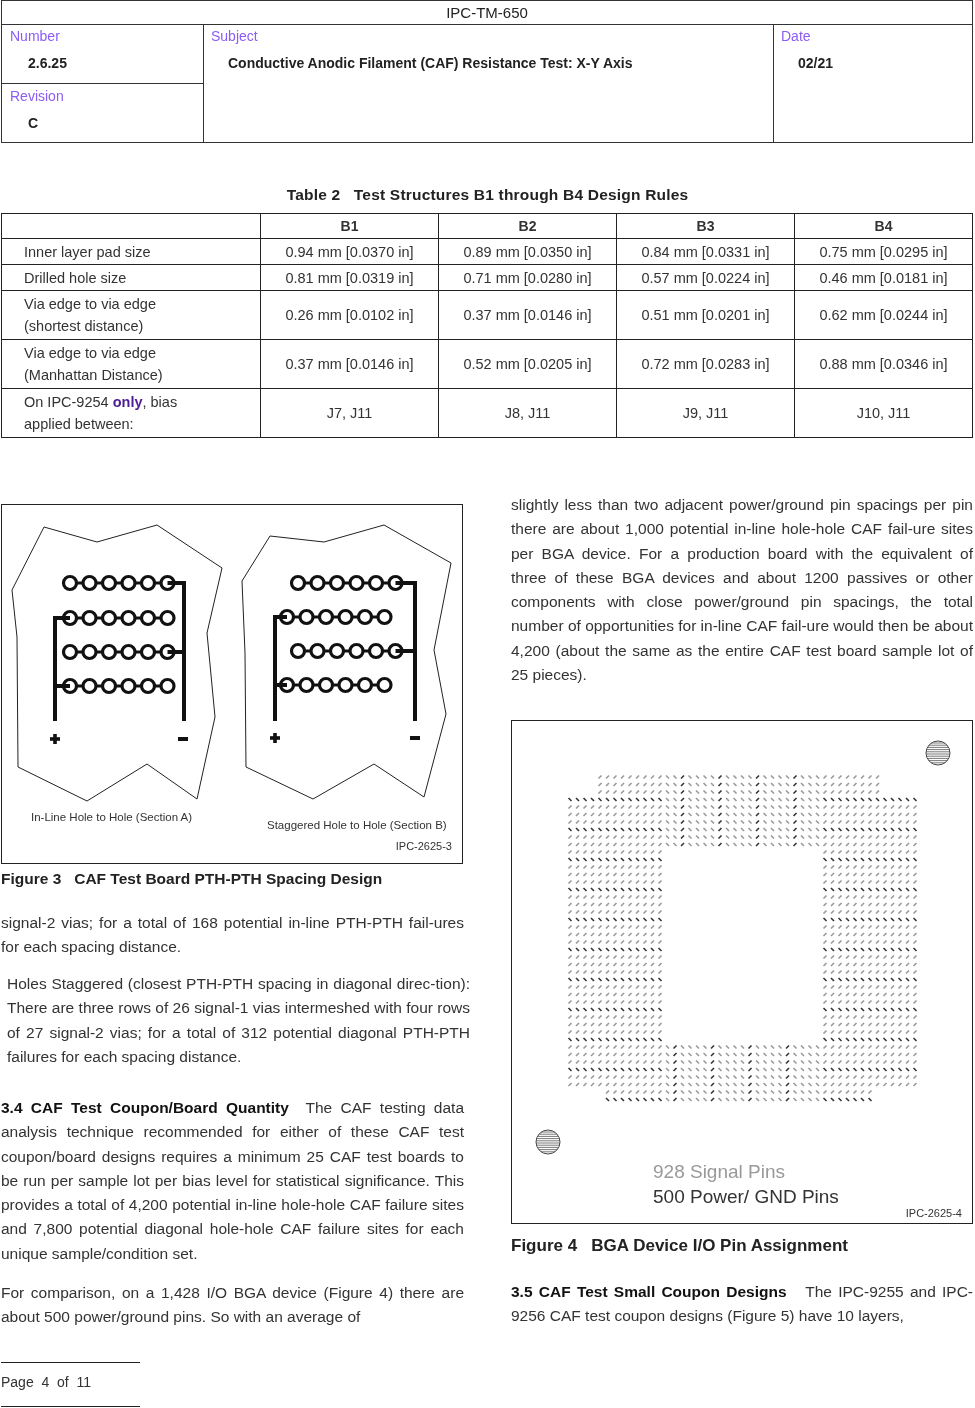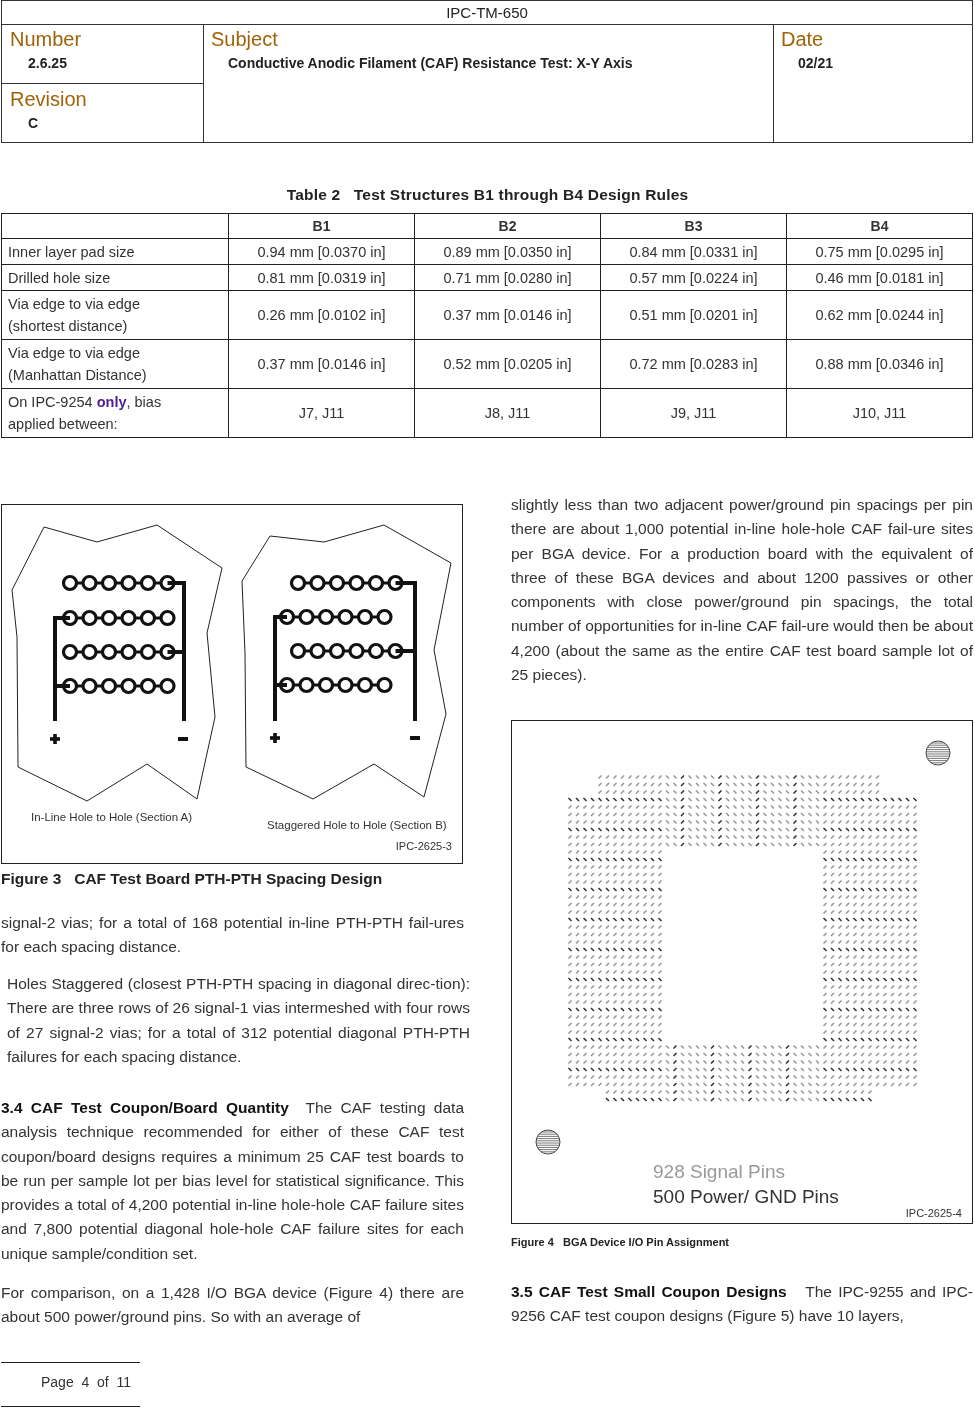--- a/index.html
+++ b/index.html
@@ -8,28 +8,28 @@
   .abs { position:absolute; }
 
   
   .hdr { left:1px; top:0; width:972px; height:143px; border:1px solid #333; box-sizing:border-box; }
   .hdr-title { position:absolute; left:0; top:0; width:100%; height:23px; border-bottom:1px solid #333;
                text-align:center; font-size:15px; line-height:23px; }
   .hdr-col { position:absolute; top:23px; height:119px; }
   .hdr-num { left:0; width:201px; border-right:1px solid #333; }
   .hdr-sub { left:201px; width:570px; border-right:1px solid #333; }
   .hdr-date { left:771px; width:200px;padding-left:10px; }
-  .hdr-lab { position:absolute; font-size:20px; color:#a16207; }
+  .hdr-lab { position:absolute; font-size:14px; color:#8b5cf6; }
   .hdr-val { position:absolute; font-size:14px; font-weight:bold; color:#222; }
   .hdr-split { position:absolute; left:0; top:59px; width:201px; border-top:1px solid #333; }
 
   
   .tcap { left:0; width:975px; top:186px; text-align:center; font-size:15.5px; font-weight:bold; color:#222; letter-spacing:0.2px; }
   table.rules { position:absolute; left:1px; top:213px; width:972px; border-collapse:collapse; font-size:14.5px; color:#333; }
-  table.rules td, table.rules th { border:1px solid #222; padding:0 6px; }
+  table.rules td, table.rules th { border:1px solid #222; padding:0 22px; }
   table.rules th { font-weight:bold; height:24px; text-align:center; font-size:14px; }
   table.rules td.lab { text-align:left; width:214px; line-height:22px; }
   table.rules td.val { text-align:center; }
   table.rules tr.r1 td { height:25px; }
   table.rules tr.r2 td { height:48px; }
 
   
   .para { font-size:15.5px; line-height:24.3px; text-align:justify; color:#333; }
   .para b { color:#111; }
   .caption { font-size:15.5px; font-weight:bold; color:#222; }
@@ -205,21 +205,21 @@
   <span class="abs figlab" style="right:10px;top:335px;font-size:11px;">IPC-2625-3</span>
 </div>
 <div class="abs caption" style="left:1px;top:870px;white-space:pre;">Figure 3   CAF Test Board PTH-PTH Spacing Design</div>
 
 <div class="abs para" style="left:1px;top:911px;width:463px;">signal-2 vias; for a total of 168 potential in-line PTH-PTH fail-ures for each spacing distance.</div>
 <div class="abs para" style="left:7px;top:972px;width:463px;">Holes Staggered (closest PTH-PTH spacing in diagonal direc-tion): There are three rows of 26 signal-1 vias intermeshed with four rows of 27 signal-2 vias; for a total of 312 potential diagonal PTH-PTH failures for each spacing distance.</div>
 <div class="abs para" style="left:1px;top:1096px;width:463px;"><b>3.4 CAF Test Coupon/Board Quantity</b>&nbsp;&nbsp;<span>The CAF testing data analysis technique recommended for either of these CAF test coupon/board designs requires a minimum 25 CAF test boards to be run per sample lot per bias level for statistical significance. This provides a total of 4,200 potential in-line hole-hole CAF failure sites and 7,800 potential diagonal hole-hole CAF failure sites for each unique sample/condition set.</span></div>
 <div class="abs para" style="left:1px;top:1281px;width:463px;">For comparison, on a 1,428 I/O BGA device (Figure 4) there are about 500 power/ground pins. So with an average of</div>
 
 <div class="abs footer-line" style="top:1362px;"></div>
-<div class="abs" style="left:1px;top:1374px;font-size:14px;color:#333;white-space:pre;padding-left:40px;">Page  4  of  11</div>
+<div class="abs" style="left:1px;top:1374px;font-size:14px;color:#333;white-space:pre;">Page  4  of  11</div>
 <div class="abs footer-line" style="top:1406px;"></div>
 
 <div class="abs para" style="left:511px;top:493px;width:462px;">slightly less than two adjacent power/ground pin spacings per pin there are about 1,000 potential in-line hole-hole CAF fail-ure sites per BGA device. For a production board with the equivalent of three of these BGA devices and about 1200 passives or other components with close power/ground pin spacings, the total number of opportunities for in-line CAF fail-ure would then be about 4,200 (about the same as the entire CAF test board sample lot of 25 pieces).</div>
 
 <div class="abs fig4">
   <svg id="fig4svg" width="460" height="508" viewBox="0 0 460 508">
     <g id="fig4-marks">
         <line x1="86.5" y1="57.5" x2="89.5" y2="54.5" stroke="#999999" stroke-width="1.6"></line>
         <line x1="94" y1="57.5" x2="97" y2="54.5" stroke="#999999" stroke-width="1.6"></line>
         <line x1="101.5" y1="57.5" x2="104.5" y2="54.5" stroke="#999999" stroke-width="1.6"></line>
@@ -1719,15 +1719,15 @@
         <line x1="25.28365734030491" x2="46.71634265969509" y1="426.3999999999999" y2="426.3999999999999" stroke="#555" stroke-width="0.8"></line>
         <line x1="26.713450587004807" x2="45.28654941299519" y1="428.5999999999999" y2="428.5999999999999" stroke="#555" stroke-width="0.8"></line>
         <line x1="29.07468412272754" x2="42.92531587727246" y1="430.7999999999999" y2="430.7999999999999" stroke="#555" stroke-width="0.8"></line>
         <line x1="35.99999834818763" x2="36.00000165181237" y1="432.9999999999999" y2="432.9999999999999" stroke="#555" stroke-width="0.8"></line>
       </g>
   </svg>
   <span class="abs" style="left: 141px; top: 440px; font-size: 19px; color: rgb(153, 153, 153);">928 Signal Pins</span>
   <span class="abs" style="left: 141px; top: 465px; font-size: 19px; color: rgb(51, 51, 51);">500 Power/ GND Pins</span>
   <span class="abs figlab" style="right:10px;top:486px;font-size:11px;">IPC-2625-4</span>
 </div>
-<div class="abs caption" style="left:511px;top:1236px;white-space:pre;font-size:11px;">Figure 4   BGA Device I/O Pin Assignment</div>
+<div class="abs caption" style="left:511px;top:1236px;white-space:pre;font-size:17px;">Figure 4   BGA Device I/O Pin Assignment</div>
 
 <div class="abs para" style="left:511px;top:1280px;width:462px;"><b>3.5  CAF Test Small Coupon Designs</b>&nbsp;&nbsp;&nbsp;<span>The IPC-9255 and IPC-9256 CAF test coupon designs (Figure 5) have 10 layers,</span></div>
 
 </body></html>

